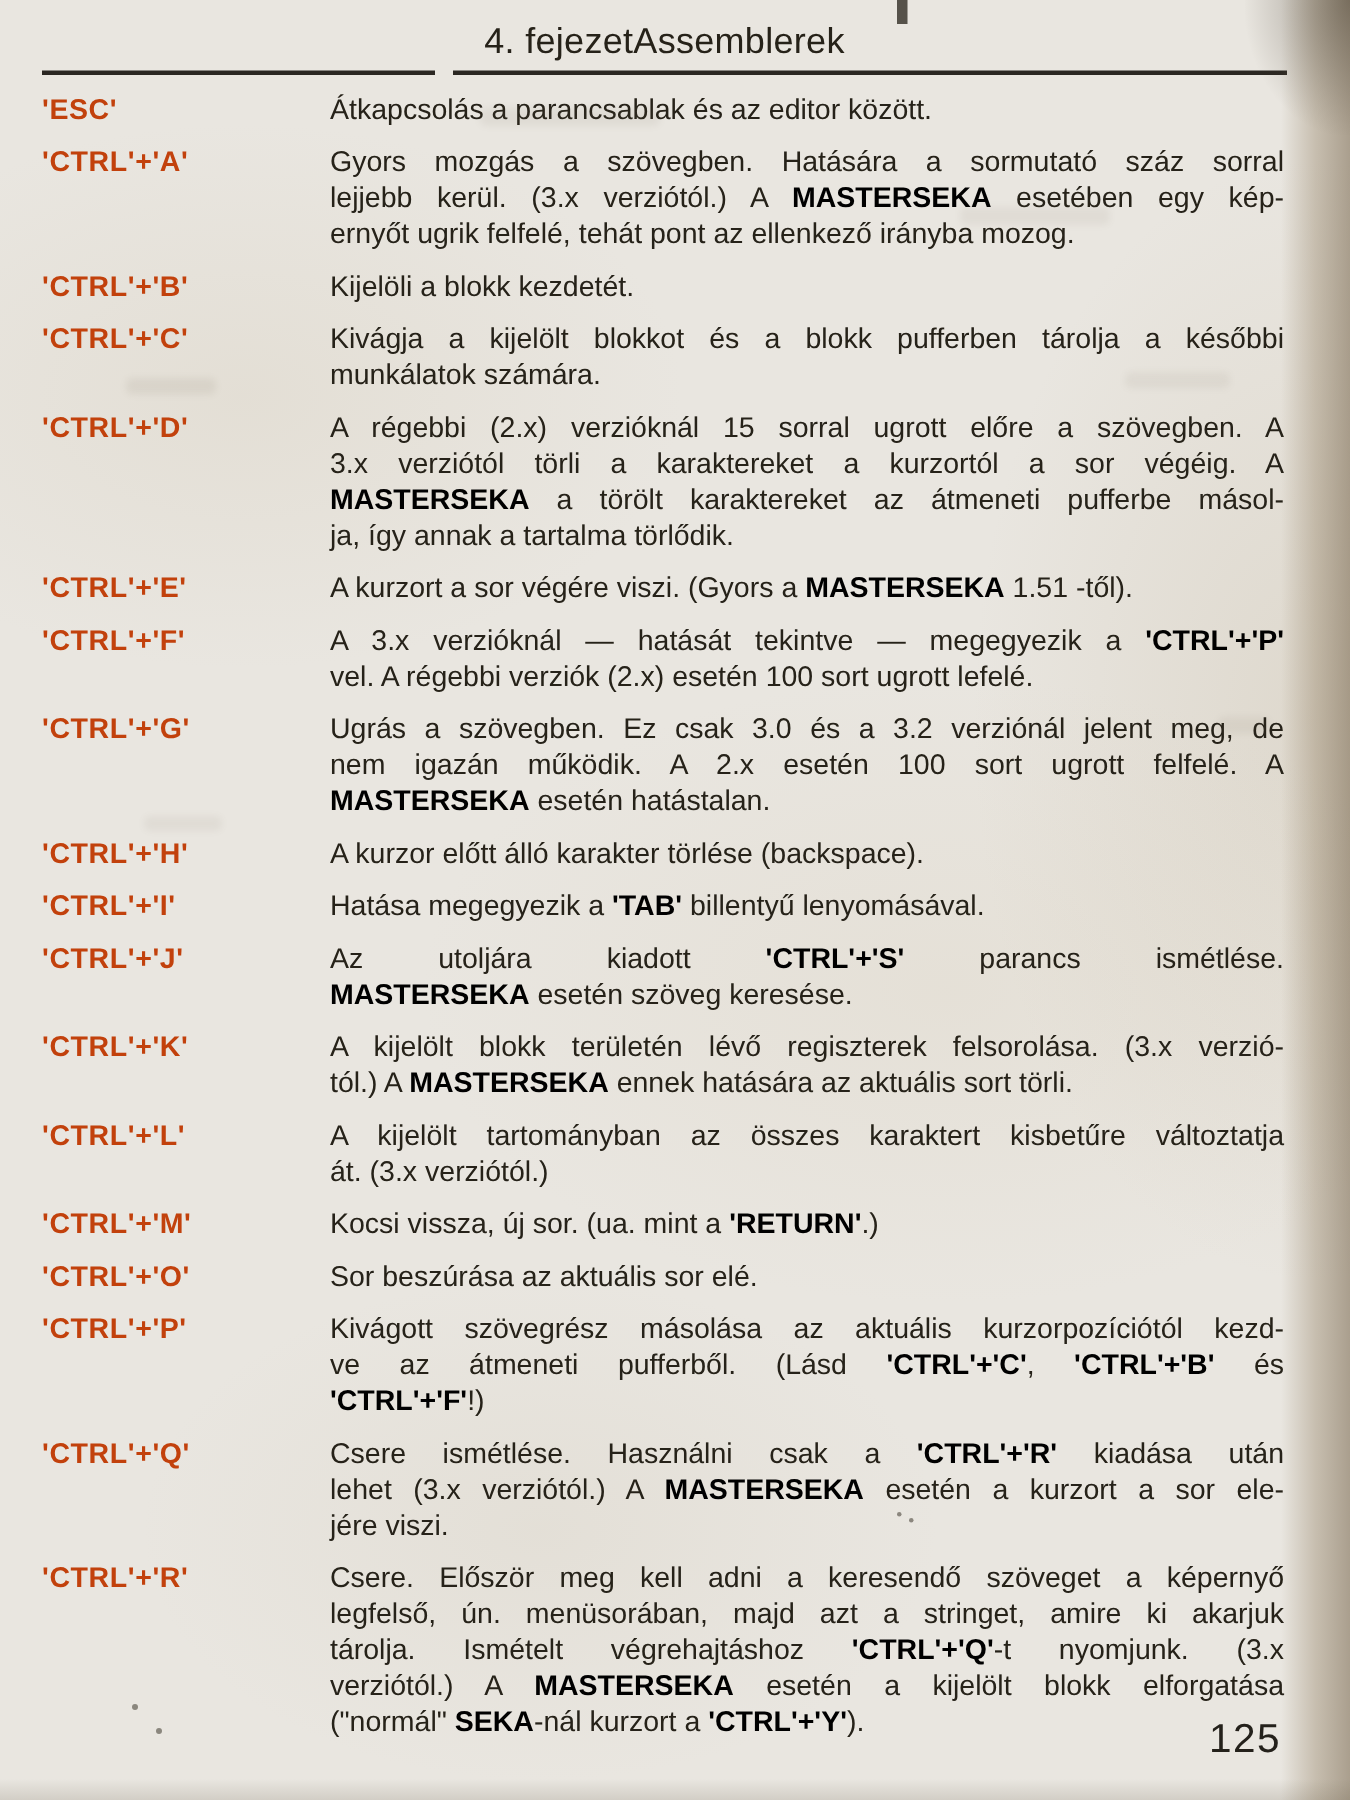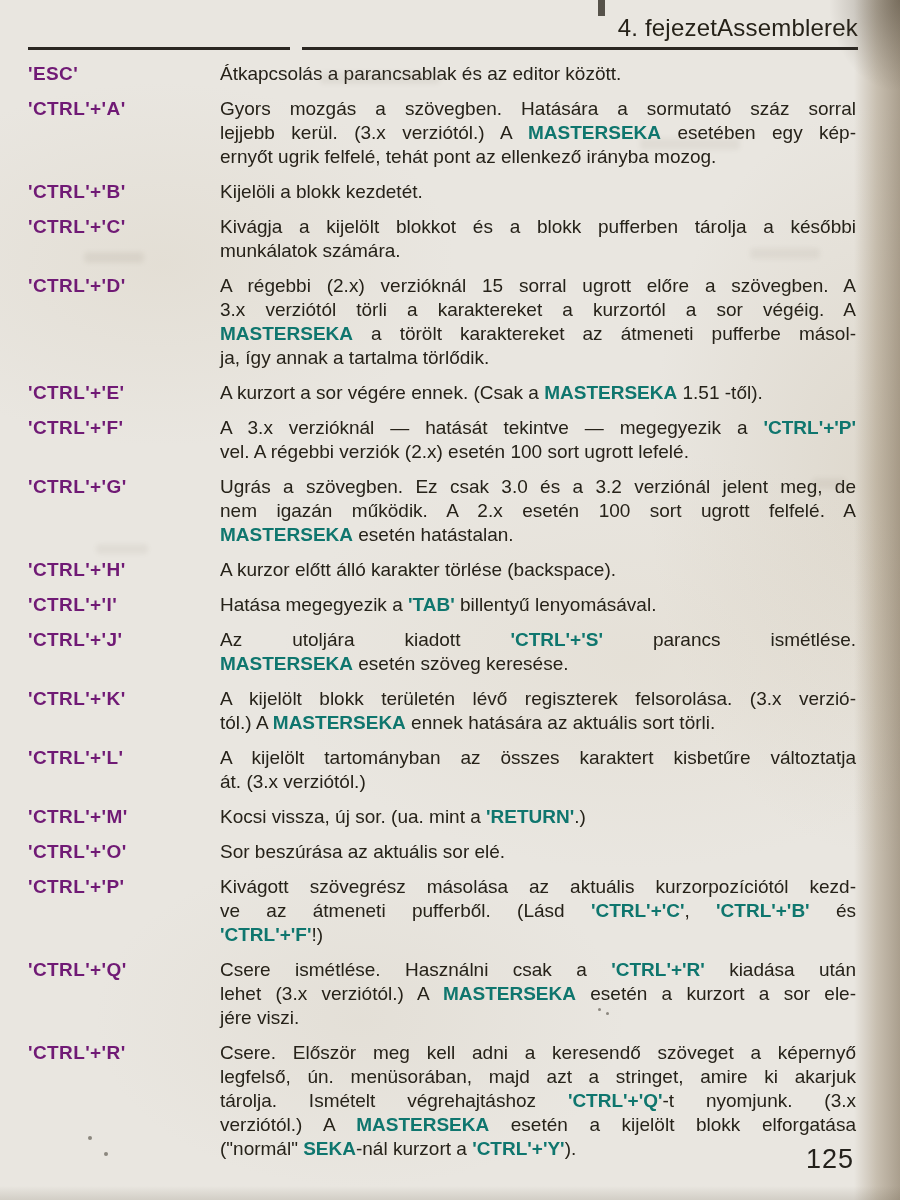--- a/index.html
+++ b/index.html
@@ -11,37 +11,37 @@
     background-image:
       radial-gradient(ellipse 420px 260px at 18% 22%, rgba(210,200,180,0.25), rgba(0,0,0,0) 70%),
       radial-gradient(ellipse 500px 300px at 70% 55%, rgba(214,203,182,0.22), rgba(0,0,0,0) 70%),
       radial-gradient(ellipse 380px 240px at 40% 85%, rgba(205,196,178,0.20), rgba(0,0,0,0) 70%),
       radial-gradient(ellipse 300px 500px at 97% 40%, rgba(190,176,150,0.25), rgba(0,0,0,0) 75%);
   }
   .page{position:absolute;inset:0;}
   
   .hdr{
     position:absolute;top:14px;left:28px;width:830px;
-    display:flex;justify-content:flex-end;align-items:baseline;
+    display:flex;justify-content:center;align-items:baseline;
     font-size:24px;letter-spacing:0.2px;
   }
   .rule{position:absolute;top:47px;height:3px;background:#2b2722;}
   .rule.seg1{left:28px;width:262px;}
   .rule.seg2{left:302px;width:556px;}
   
   .shortcuts{position:absolute;top:62px;left:28px;width:828px;}
   .row{display:flex;margin-bottom:11px;}
   .key{
     width:192px;flex-shrink:0;
-    font-weight:bold;font-size:19px;line-height:24px;letter-spacing:0.4px;color:#701a75;
+    font-weight:bold;font-size:19px;line-height:24px;letter-spacing:0.4px;color:#c2410c;
   }
   .desc{flex:1;font-size:19px;line-height:24px;}
   .desc .line{text-align:left;white-space:normal;}
   .desc .line.just{text-align:justify;text-align-last:justify;}
-  .desc b{font-weight:bold;color:#0f766e;}
+  .desc b{font-weight:bold;color:#000000;}
   
   .pagenum{
     position:absolute;top:1144px;right:46px;
     font-size:27px;letter-spacing:1px;color:#24211b;margin-left:37px;
   }
   
   .edge-right{
     position:absolute;top:0;right:0;bottom:0;width:46px;
     background:linear-gradient(to right, rgba(148,130,102,0) 0%, rgba(148,130,102,0.40) 50%, rgba(118,100,74,0.55) 100%);
   }
@@ -103,21 +103,21 @@
         <div class="desc">
           <div class="line just"><span>A régebbi (2.x) verzióknál 15 sorral ugrott előre a szövegben. A</span></div>
           <div class="line just"><span>3.x verziótól törli a karaktereket a kurzortól a sor végéig. A</span></div>
           <div class="line just"><b>MASTERSEKA</b><span> a törölt karaktereket az átmeneti pufferbe másol-</span></div>
           <div class="line"><span>ja, így annak a tartalma törlődik.</span></div>
         </div>
       </div>
       <div class="row">
         <div class="key">'CTRL'+'E'</div>
         <div class="desc">
-          <div class="line"><span>A kurzort a sor végére ennek. (Csak a </span><b>MASTERSEKA</b><span> 1.51 -től).</span></div>
+          <div class="line"><span>A kurzort a sor végére viszi. (Gyors a </span><b>MASTERSEKA</b><span> 1.51 -től).</span></div>
         </div>
       </div>
       <div class="row">
         <div class="key">'CTRL'+'F'</div>
         <div class="desc">
           <div class="line just"><span>A 3.x verzióknál — hatását tekintve — megegyezik a </span><b>'CTRL'+'P'</b></div>
           <div class="line"><span>vel. A régebbi verziók (2.x) esetén 100 sort ugrott lefelé.</span></div>
         </div>
       </div>
       <div class="row">

